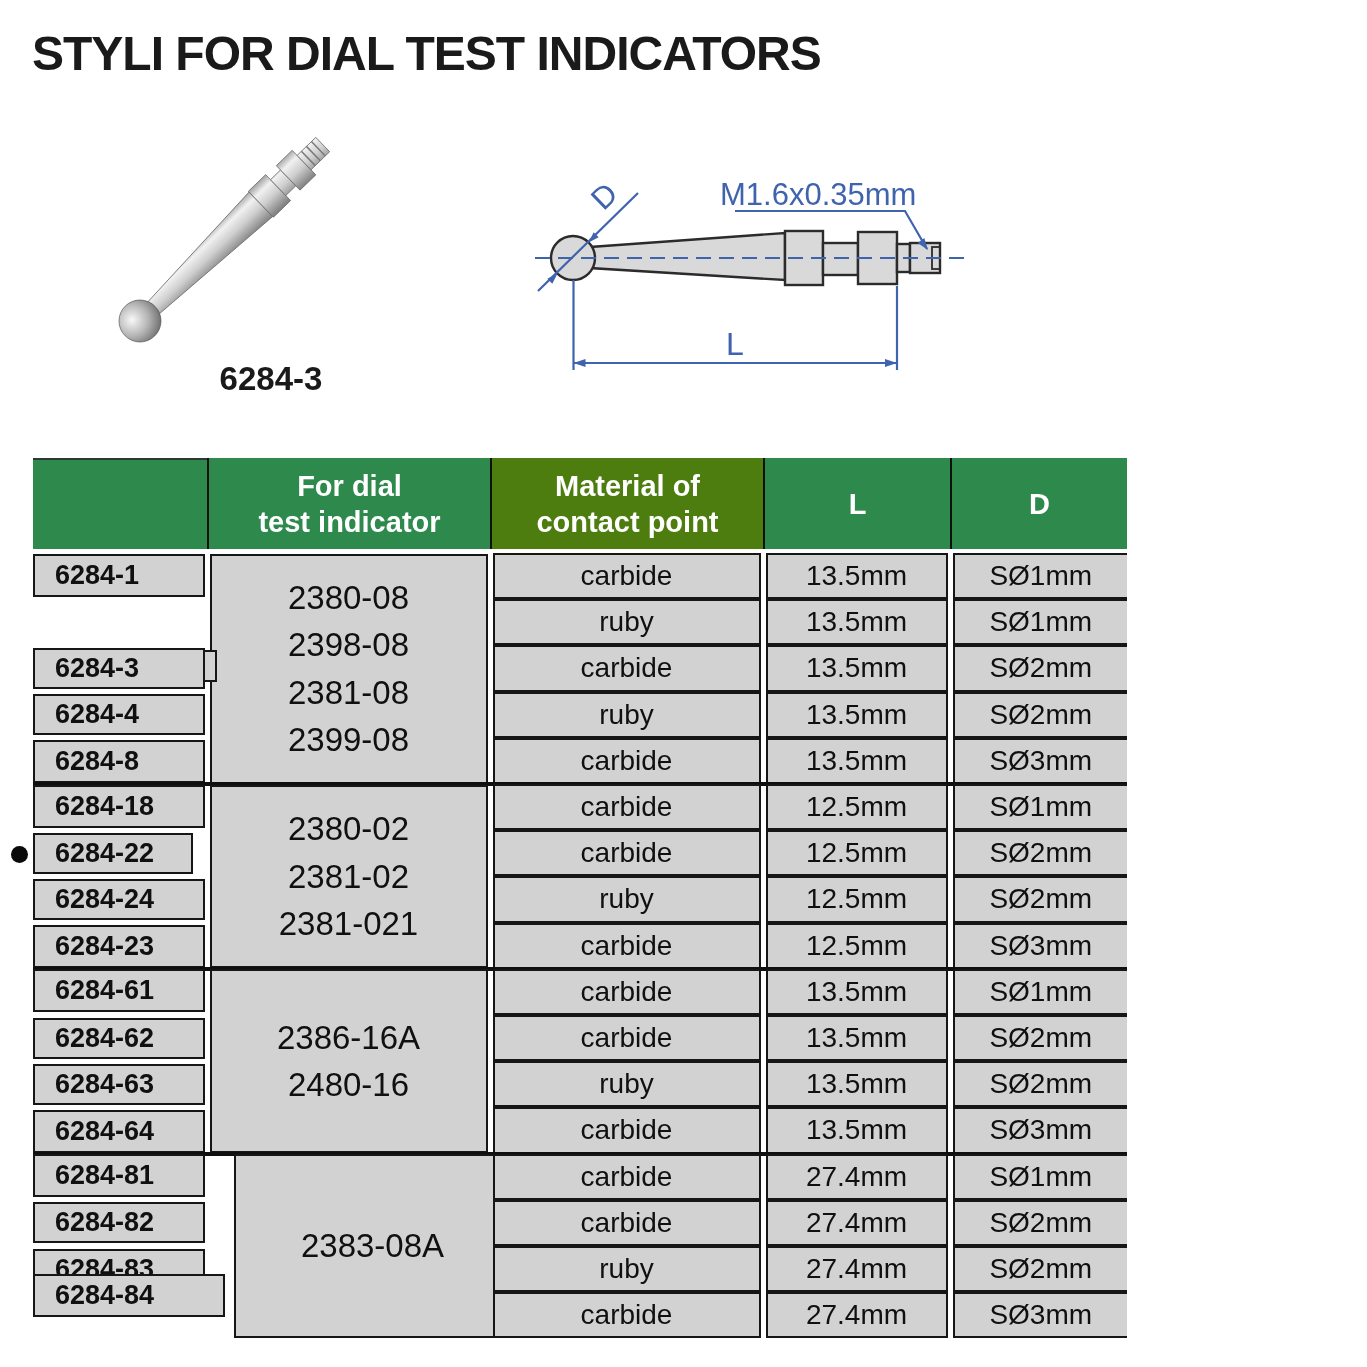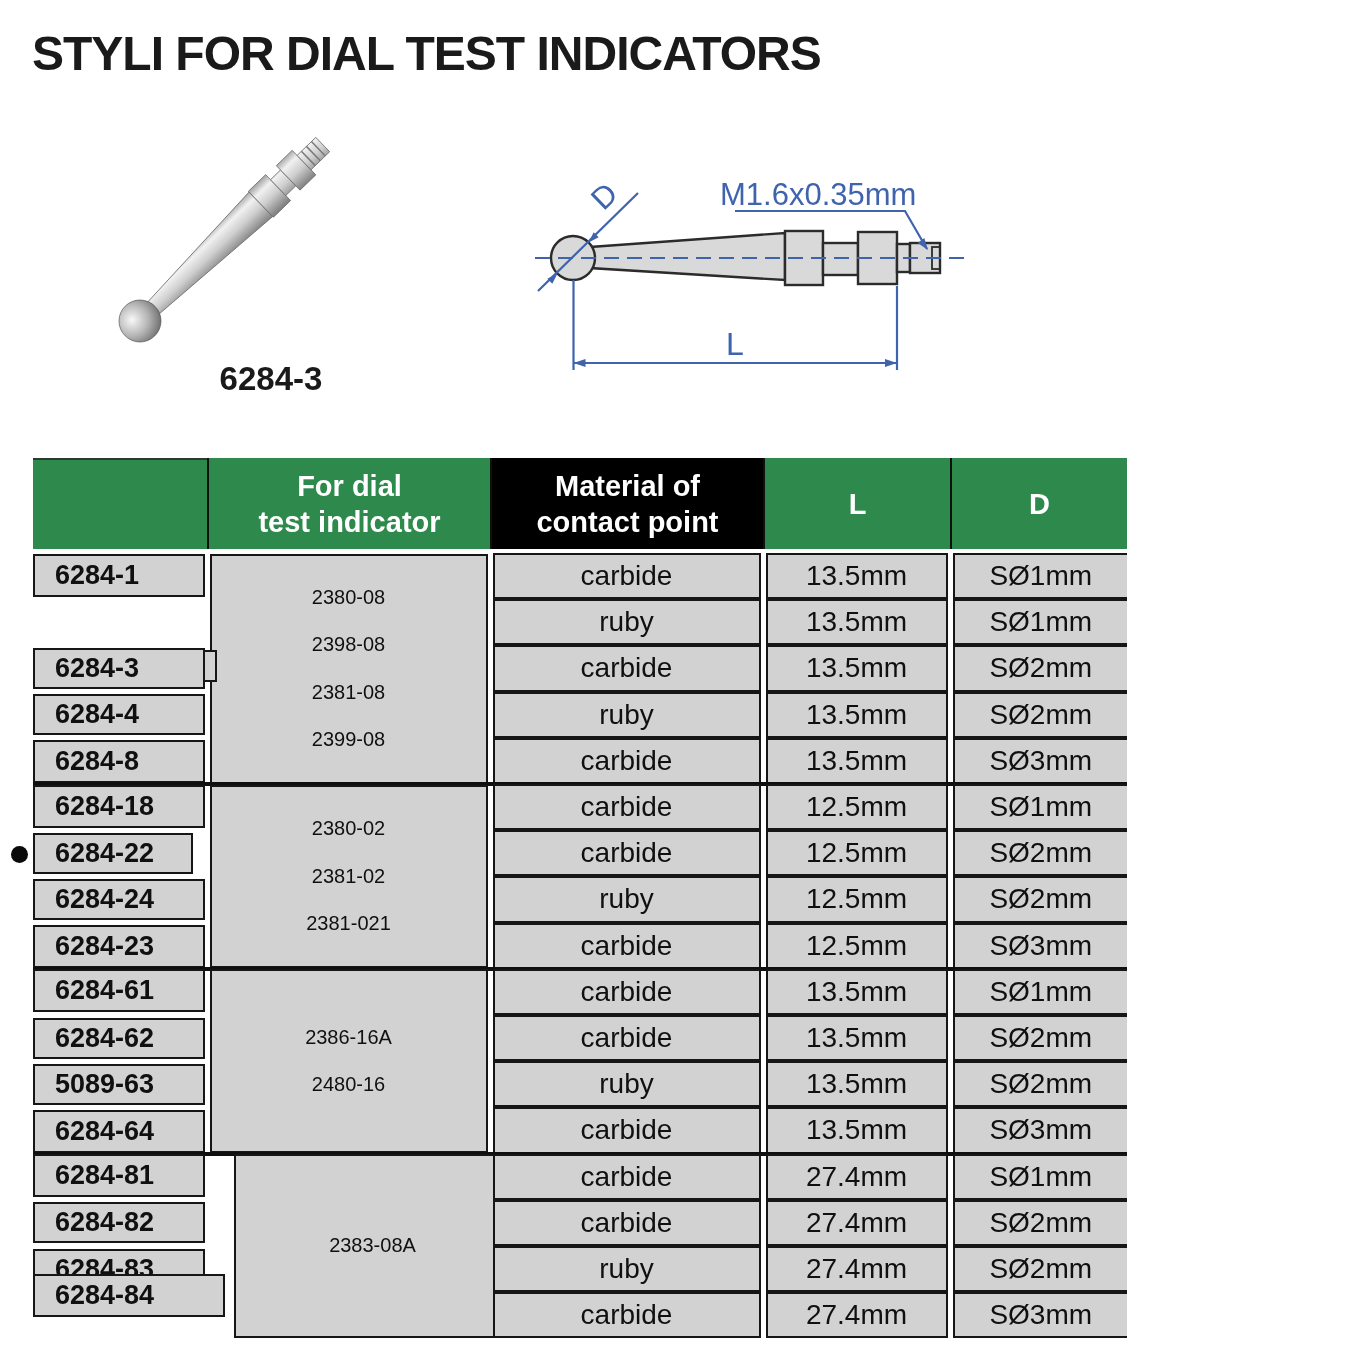--- a/index.html
+++ b/index.html
@@ -28,21 +28,21 @@
     font-size:29px;line-height:36px;display:flex;flex-direction:column;justify-content:center;
     align-items:center;text-align:center;
   }
   .hdr-left{align-items:flex-start;padding-left:18px;}
   .hdr-sep{border-left:2px solid #101010;}
   .cell{
     position:absolute;background:#d2d2d2;border:2px solid #161616;box-sizing:border-box;
     display:flex;align-items:center;justify-content:center;font-size:28px;color:#101010;
   }
   .code-cell{justify-content:flex-start;padding-left:20px;font-weight:bold;font-size:27px;letter-spacing:0;}
-  .ind-cell{flex-direction:column;font-size:20px;line-height:47.5px;}
+  .ind-cell{flex-direction:column;font-size:33px;line-height:47.5px;}
   .no-right{border-right:none;}
   .sep{position:absolute;background:#0f0f0f;left:0;width:1094px;height:4px;}
   .svg-blue-text{font-family:"Liberation Sans",sans-serif;}
 </style>
 </head>
 <body>
 
 <div class="page-title">STYLI FOR DIAL TEST INDICATORS</div>
 
 <div class="photo-wrap">
@@ -111,21 +111,21 @@
 </div>
 
 <div class="marker-dot"></div>
 
 <div class="spec-table">
     <div class="hdr-band" style="left: 0px; top: 0px; width: 1094px; height: 91px; background: rgb(46, 138, 76);"></div>
     <div class="hdr hdr-sep" style="left: 174px; top: 0px; width: 283px; height: 91px; background: rgb(46, 138, 76);">
       <div>For dial</div>
       <div>test indicator</div>
     </div>
-    <div class="hdr hdr-sep" style="left: 457px; top: 0px; width: 273px; height: 91px; background: #000000;">
+    <div class="hdr hdr-sep" style="left: 457px; top: 0px; width: 273px; height: 91px; background: #4d7c0f;">
       <div>Material of</div>
       <div>contact point</div>
     </div>
     <div class="hdr hdr-sep" style="left: 730px; top: 0px; width: 187px; height: 91px; background: rgb(46, 138, 76);">
       <div>L</div>
     </div>
     <div class="hdr hdr-sep" style="left: 917px; top: 0px; width: 177px; height: 91px; background: rgb(46, 138, 76);">
       <div>D</div>
     </div>
     <div class="cell ind-cell" style="left: 176.5px; top: 95.5px; width: 278px; height: 230px;">
@@ -182,21 +182,21 @@
       <div>2480-16</div>
     </div>
     <div class="cell code-cell" style="left: 0px; top: 511.3px; width: 171.5px; height: 43.2px;">6284-61</div>
     <div class="cell" style="left: 459.5px; top: 510.8px; width: 268px; height: 46.2px;">carbide</div>
     <div class="cell" style="left: 732.5px; top: 510.8px; width: 182px; height: 46.2px;">13.5mm</div>
     <div class="cell no-right" style="left: 919.5px; top: 510.8px; width: 174.5px; height: 46.2px;">SØ1mm</div>
     <div class="cell code-cell" style="left: 0px; top: 559.5px; width: 171.5px; height: 41.2px;">6284-62</div>
     <div class="cell" style="left: 459.5px; top: 557px; width: 268px; height: 46.2px;">carbide</div>
     <div class="cell" style="left: 732.5px; top: 557px; width: 182px; height: 46.2px;">13.5mm</div>
     <div class="cell no-right" style="left: 919.5px; top: 557px; width: 174.5px; height: 46.2px;">SØ2mm</div>
-    <div class="cell code-cell" style="left: 0px; top: 605.7px; width: 171.5px; height: 41.2px;">5089-63</div>
+    <div class="cell code-cell" style="left: 0px; top: 605.7px; width: 171.5px; height: 41.2px;">6284-63</div>
     <div class="cell" style="left: 459.5px; top: 603.2px; width: 268px; height: 46.2px;">ruby</div>
     <div class="cell" style="left: 732.5px; top: 603.2px; width: 182px; height: 46.2px;">13.5mm</div>
     <div class="cell no-right" style="left: 919.5px; top: 603.2px; width: 174.5px; height: 46.2px;">SØ2mm</div>
     <div class="cell code-cell" style="left: 0px; top: 651.9px; width: 171.5px; height: 43.2px;">6284-64</div>
     <div class="cell" style="left: 459.5px; top: 649.4px; width: 268px; height: 46.2px;">carbide</div>
     <div class="cell" style="left: 732.5px; top: 649.4px; width: 182px; height: 46.2px;">13.5mm</div>
     <div class="cell no-right" style="left: 919.5px; top: 649.4px; width: 174.5px; height: 46.2px;">SØ3mm</div>
     <div class="sep" style="left: 0px; top: 693.6px; width: 1094px; height: 4px;"></div>
     <div class="cell ind-cell" style="left: 176.5px; top: 696.1px; width: 278px; height: 183.8px; margin-left: 24px;">
       <div>2383-08A</div>

